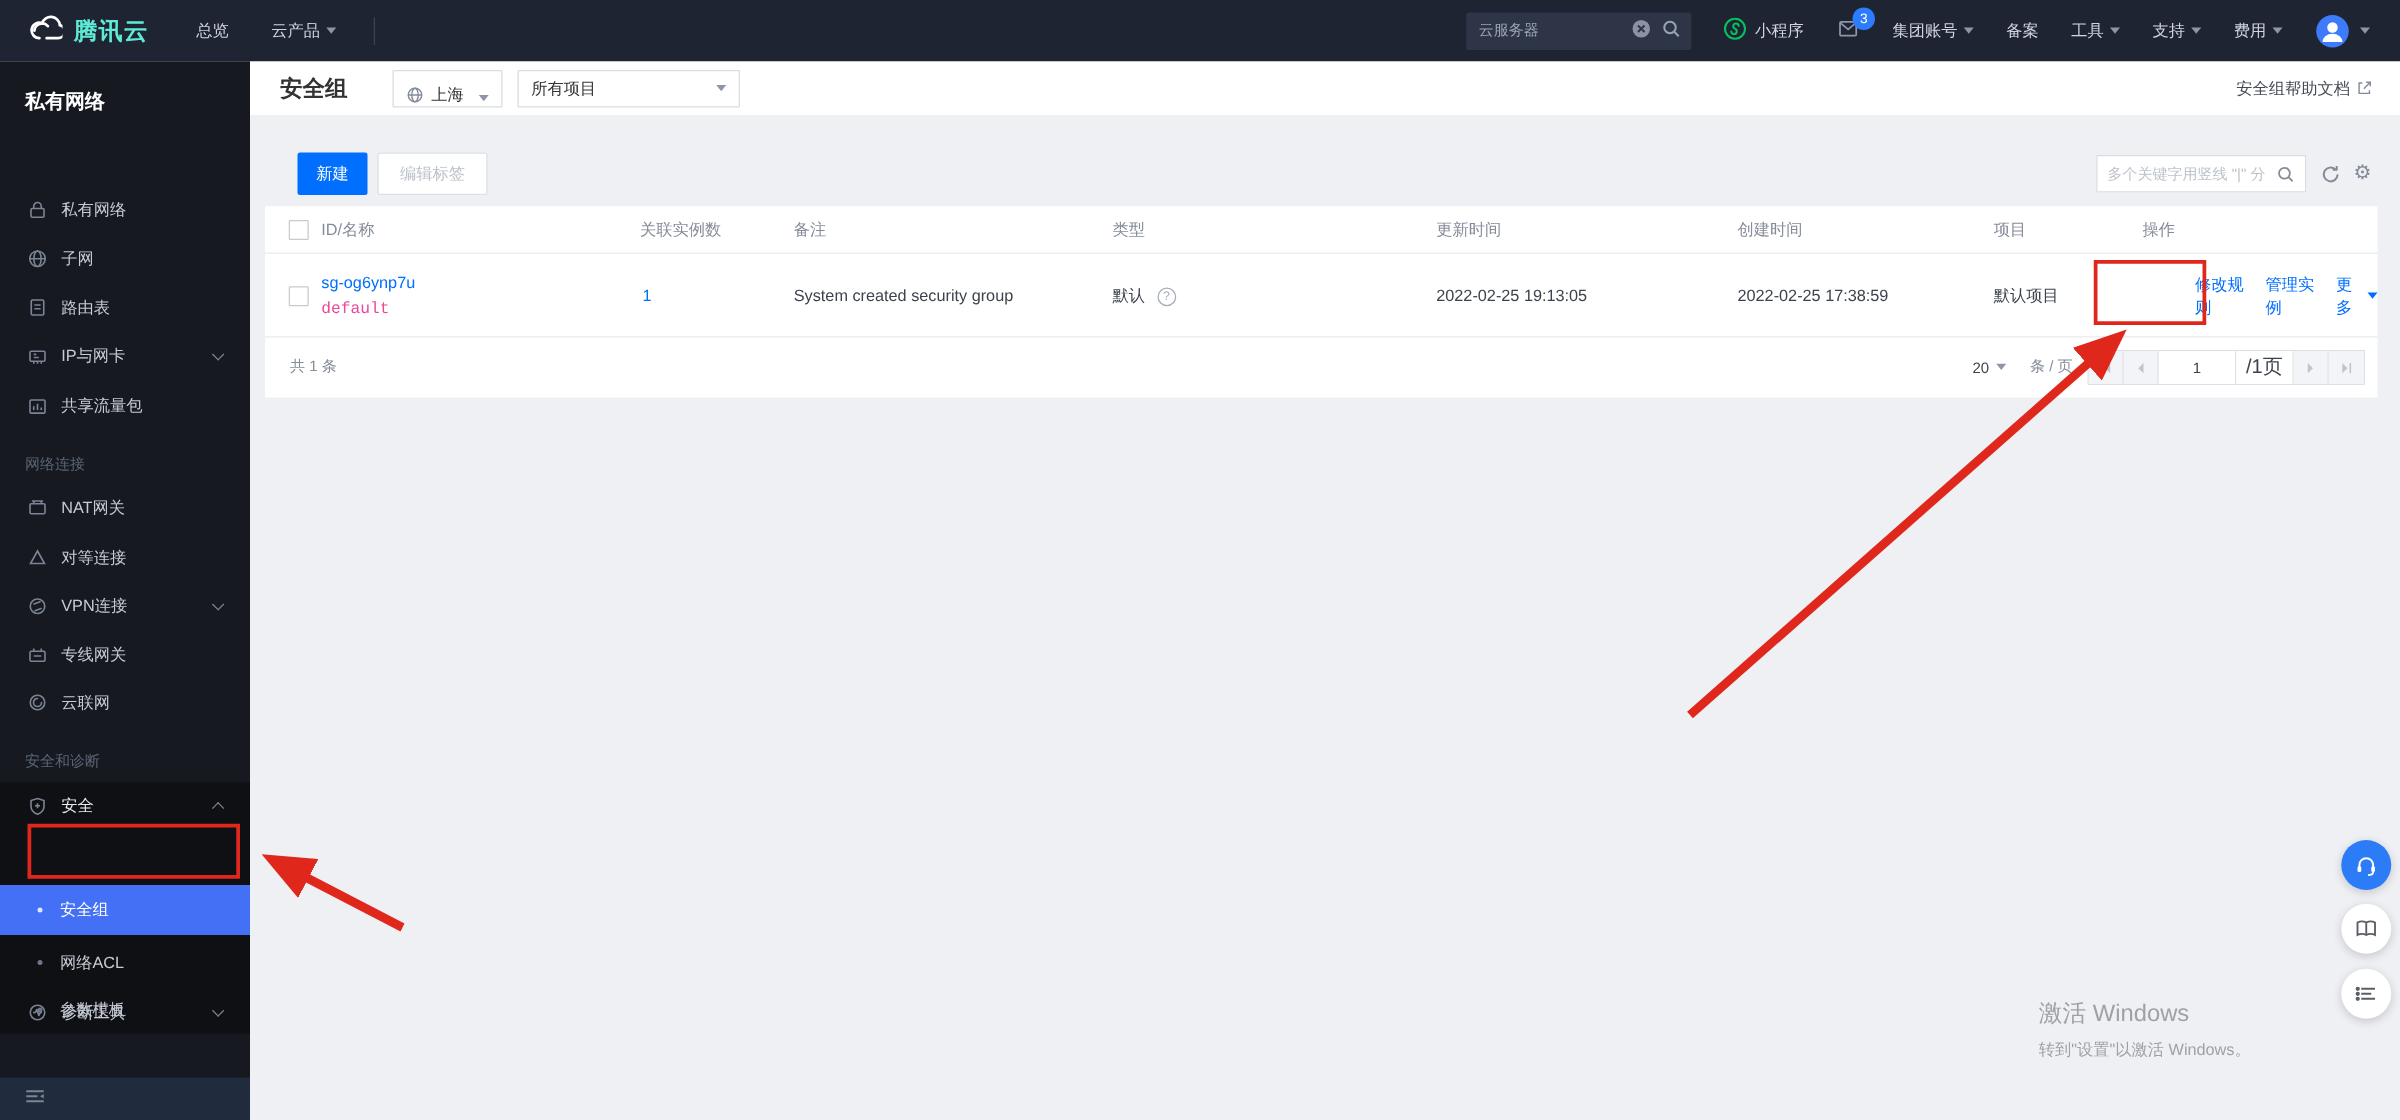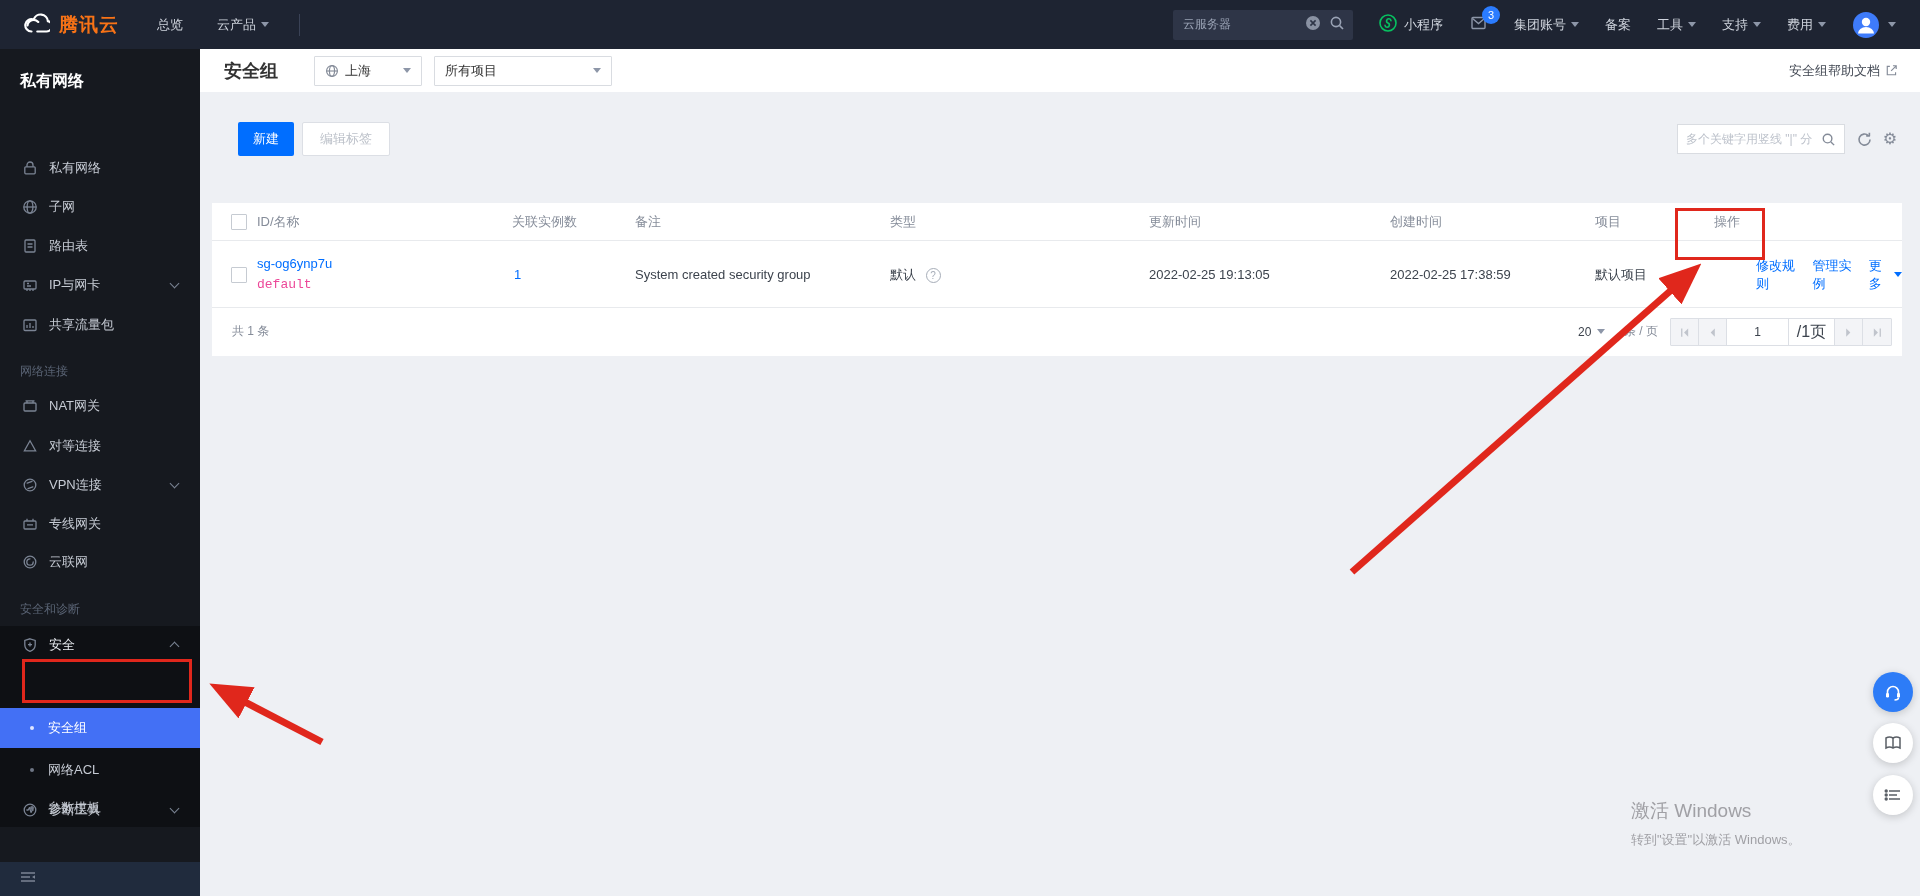--- a/index.html
+++ b/index.html
@@ -3,21 +3,21 @@
 <meta charset="utf-8">
 <style>
   * { margin:0; padding:0; box-sizing:border-box; }
   html,body { width:1920px; height:896px; overflow:hidden; }
   body { font-family:"Liberation Sans","DejaVu Sans",sans-serif; background:#eef0f4; position:relative; }
 
   
   .topbar { position:absolute; left:0; top:0; width:1920px; height:49px; background:#1e2432;
             display:flex; align-items:center; color:#cfd4dd; z-index:30; }
   .tb-logo { display:flex; align-items:center; gap:9px; margin-left:20px; }
-  .tb-brand { color:#f97316; font-size:19px; font-weight:bold; letter-spacing:1px; }
+  .tb-brand { color:#5eead4; font-size:19px; font-weight:bold; letter-spacing:1px; }
   .tb-nav { display:flex; align-items:center; margin-left:38px; gap:34px; font-size:13px; }
   .tb-link { color:#cfd4dd; cursor:pointer; display:flex; align-items:center; gap:5px; }
   .tb-divider { width:1px; height:22px; background:#3a4256; margin-left:30px; }
   .tb-right { margin-left:auto; display:flex; align-items:center; gap:26px; padding-right:24px; font-size:13px; }
   .tb-search { width:180px; height:30px; background:#2e3547; border-radius:2px; display:flex; align-items:center; padding:0 8px 0 10px; }
   .tb-search input { flex:1; min-width:0; background:transparent; border:none; outline:none; color:#9aa3b5; font-size:12px; font-family:inherit; }
   .caret { display:inline-block; width:0; height:0; border:4px solid transparent; border-top:5px solid #8d96a8; margin-top:4px; }
   .caret.blue { border-top-color:#006eff; }
   .mail-wrap { position:relative; }
   .badge { position:absolute; top:-9px; right:-12px; min-width:18px; height:18px; border-radius:9px; background:#2b7cff;
@@ -41,37 +41,37 @@
   .s-sub .s-sub-label { margin-left:14px; }
   .s-sub.selected { background:#4370f5; color:#fff; height:40px; }
   .s-sub.selected .s-dot { background:#dfe6ff; }
   .sb-bottom { position:absolute; left:0; top:813px; width:200px; height:34px; background:#202b3d; display:flex; align-items:center; }
 
   
   .page-header { position:absolute; left:200px; top:49px; width:1720px; height:43px; background:#fff; display:flex; align-items:center; }
   .ph-title { font-size:18px; font-weight:bold; color:#333; margin-left:24px; }
   .select { height:30px; border:1px solid #d9dce1; background:#fff; border-radius:1px; display:flex; align-items:center;
             padding:0 10px; font-size:13px; color:#333; cursor:pointer; }
-  .sel-region { margin-left:36px; width:108px; justify-content:space-between; }
+  .sel-region { margin-left:36px; width:88px; justify-content:space-between;align-items:flex-end; }
   .sel-project { margin-left:12px; width:178px; justify-content:space-between; }
   .ph-help { margin-left:auto; margin-right:22px; font-size:13px; color:#444a55; display:flex; align-items:center; gap:5px; cursor:pointer; }
 
   
   .btn-primary { position:absolute; left:238px; top:122px; width:56px; height:34px; background:#006eff; color:#fff;
                  font-size:13px; border:none; border-radius:2px; cursor:pointer; font-family:inherit; }
   .btn-disabled { position:absolute; left:302px; top:122px; width:88px; height:34px; background:#fff; color:#bcc1c9;
                   font-size:13px; border:1px solid #dcdfe5; border-radius:2px; font-family:inherit; }
   .tool-search { position:absolute; left:1677px; top:124px; width:168px; height:30px; background:#fff; border:1px solid #d9dce1;
                  display:flex; align-items:center; padding:0 8px; }
   .tool-search input { flex:1; min-width:0; border:none; outline:none; font-size:12px; color:#333; font-family:inherit; }
   .tool-search input::placeholder { color:#bdc2cb; }
   .tool-ico { position:absolute; top:131px; width:18px; height:18px; color:#848b98; cursor:pointer; font-size:16px; line-height:16px; text-align:center; }
 
   
-  .card { position:absolute; left:212px; top:165px; width:1690px; height:153px; background:#fff;margin-top:38px; }
+  .card { position:absolute; left:212px; top:165px; width:1690px; height:153px; background:#fff; }
   .t-head { position:relative; height:38px; border-bottom:1px solid #e8eaed; }
   .t-head .cell { position:absolute; top:0; line-height:38px; font-size:13px; color:#858c99; white-space:nowrap; }
   .t-row { position:relative; height:67px; border-bottom:1px solid #e8eaed; }
   .t-row .cell { position:absolute; top:0; line-height:67px; font-size:13px; color:#3c434d; white-space:nowrap; }
   .checkbox { position:absolute; left:19px; width:16px; height:16px; border:1px solid #c6cbd2; border-radius:1px; background:#fff; cursor:pointer; }
   .link { color:#006eff; cursor:pointer; text-decoration:none; }
   .id-cell { position:absolute; left:45px; top:13px; font-size:13px; line-height:20px; }
   .id-cell .sub { color:#ec4899;font-family:Liberation Mono, monospace; }
   .help-circle { display:inline-block; width:15px; height:15px; border:1px solid #a6adb8; border-radius:50%; color:#a6adb8;
                  font-size:10px; line-height:13px; text-align:center; vertical-align:middle; margin-left:6px; }

